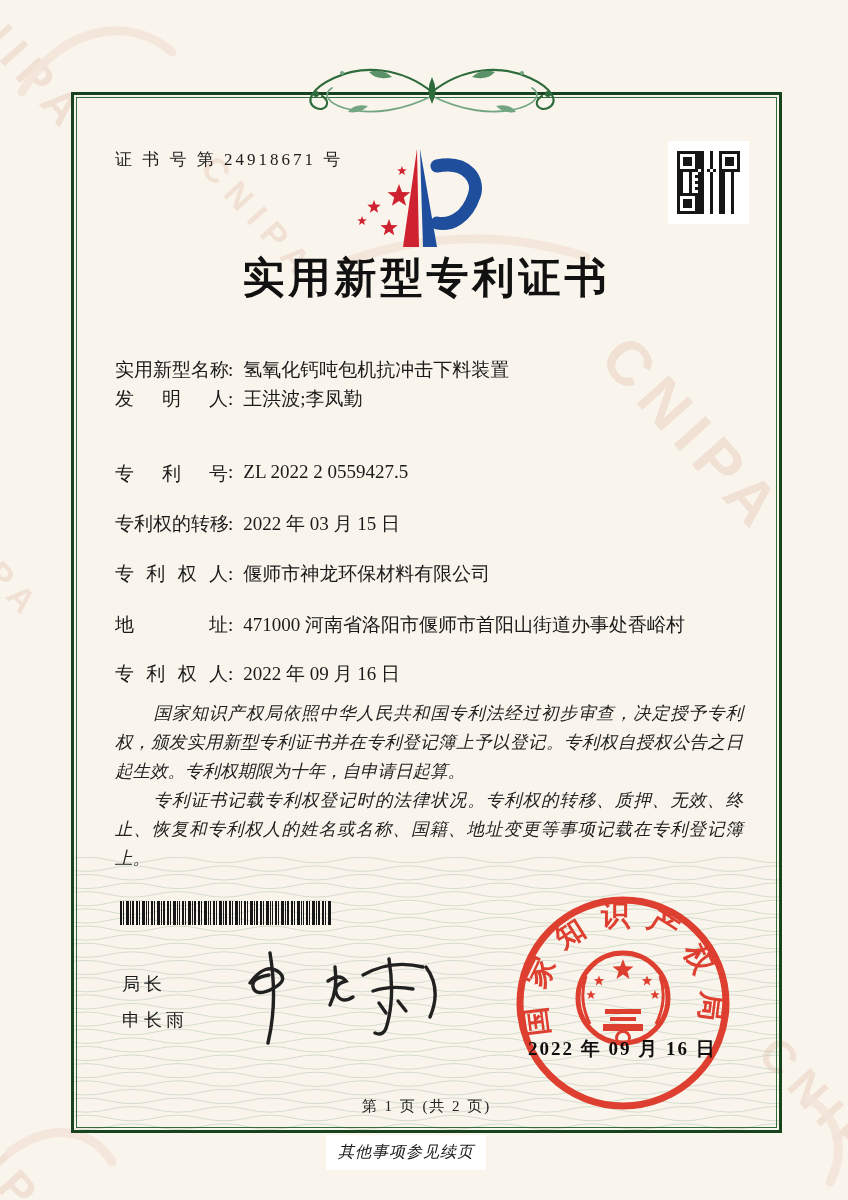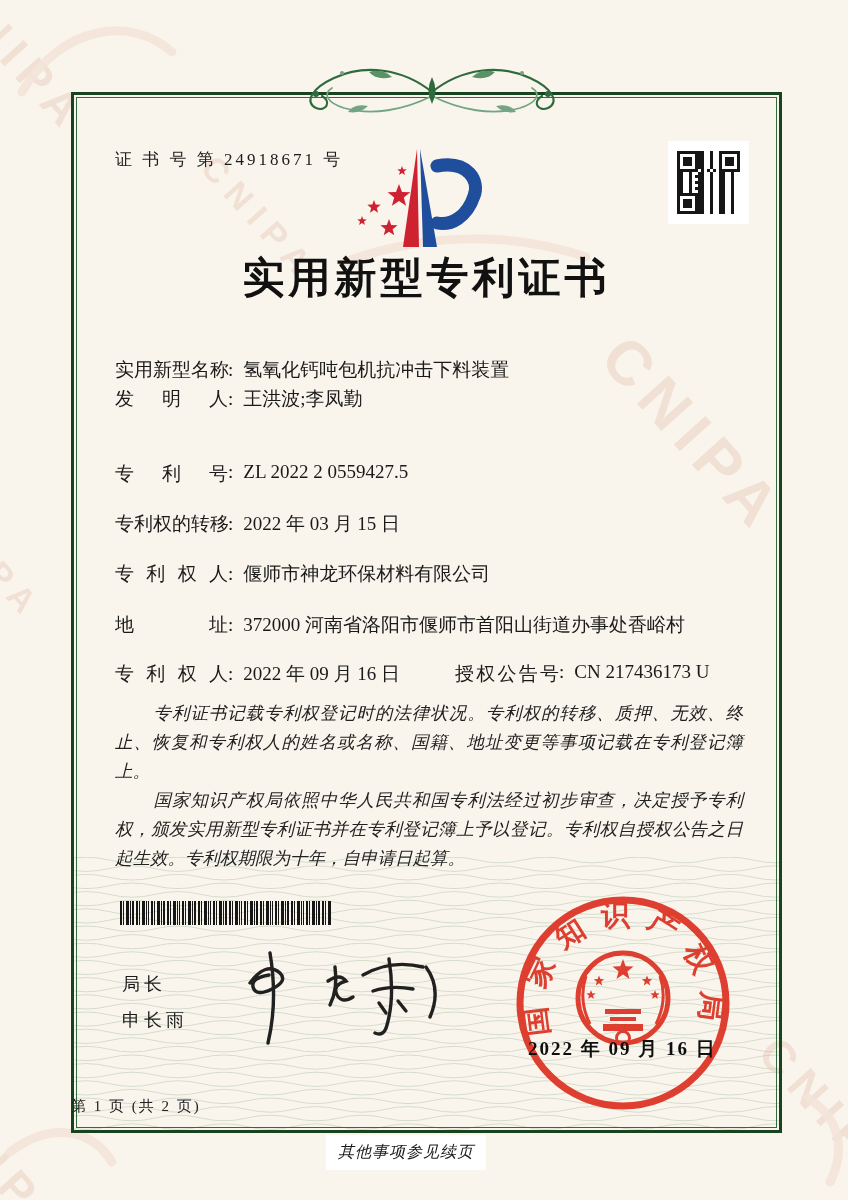--- a/index.html
+++ b/index.html
@@ -35,21 +35,21 @@
   .paras p{margin:0;text-indent:2.2em;}
   
   .barcode{position:absolute;left:120px;top:901px;width:220px;height:24px;font-size:0;}
   .barcode span{display:inline-block;height:100%;background:#161616;vertical-align:top;}
   
   .sig-label{position:absolute;left:122px;font-size:18px;letter-spacing:4px;color:#1a1a1a;
              font-family:"Liberation Sans","DejaVu Sans",sans-serif;}
   
   .seal-date{position:absolute;left:528px;top:1036px;font-size:19px;letter-spacing:2px;
              color:#0e0e0e;font-weight:bold;}
-  .page-info{position:absolute;left:71px;top:1097px;width:711px;
+  .page-info{position:absolute;left:71px;top:1097px;width:711px;text-align:center;
              font-size:15px;letter-spacing:2px;color:#222;}
   .cont-box{position:absolute;left:326px;top:1135px;width:160px;height:35px;background:#ffffff;
             display:flex;align-items:center;justify-content:center;}
   .cont-text{font-size:16px;letter-spacing:1px;color:#1a1a1a;font-style:italic;}
   svg{display:block;}
 </style>
 </head>
 <body>
 
 <div>
@@ -596,32 +596,29 @@
 <div class="frow" style="top:461px">
   <span class="flabel">专利号</span><span class="fcolon">:</span><span>ZL 2022 2 0559427.5</span>
 </div>
 <div class="frow" style="top:511px">
   <span class="flabel">专利权的转移</span><span class="fcolon">:</span><span>2022 年 03 月 15 日</span>
 </div>
 <div class="frow" style="top:561px">
   <span class="flabel">专利权人</span><span class="fcolon">:</span><span>偃师市神龙环保材料有限公司</span>
 </div>
 <div class="frow" style="top:612px">
-  <span class="flabel">地址</span><span class="fcolon">:</span><span>372000 河南省洛阳市偃师市首阳山街道办事处香峪村</span>
+  <span class="flabel">地址</span><span class="fcolon">:</span><span>471000 河南省洛阳市偃师市首阳山街道办事处香峪村</span>
 </div>
 <div class="frow" style="top:661px">
   <span class="flabel">专利权人</span><span class="fcolon">:</span><span>2022 年 09 月 16 日</span>
-  <span class="fgroup2">
-    <span class="flabel2">授权公告号</span><span class="fcolon">:</span><span>CN 217436173 U</span>
-  </span>
 </div>
 
 <div class="paras">
+  <p>国家知识产权局依照中华人民共和国专利法经过初步审查，决定授予专利权，颁发实用新型专利证书并在专利登记簿上予以登记。专利权自授权公告之日起生效。专利权期限为十年，自申请日起算。</p>
   <p>专利证书记载专利权登记时的法律状况。专利权的转移、质押、无效、终止、恢复和专利权人的姓名或名称、国籍、地址变更等事项记载在专利登记簿上。</p>
-  <p>国家知识产权局依照中华人民共和国专利法经过初步审查，决定授予专利权，颁发实用新型专利证书并在专利登记簿上予以登记。专利权自授权公告之日起生效。专利权期限为十年，自申请日起算。</p>
 </div>
 
 <div class="barcode" id="barcode"><span style="width:2px;margin-right:1px"></span><span style="width:1px;margin-right:2px"></span><span style="width:3px;margin-right:1px"></span><span style="width:1px;margin-right:1px"></span><span style="width:2px;margin-right:2px"></span><span style="width:2px;margin-right:1px"></span><span style="width:1px;margin-right:2px"></span><span style="width:3px;margin-right:1px"></span><span style="width:1px;margin-right:1px"></span><span style="width:1px;margin-right:2px"></span><span style="width:2px;margin-right:1px"></span><span style="width:1px;margin-right:2px"></span><span style="width:3px;margin-right:1px"></span><span style="width:1px;margin-right:1px"></span><span style="width:2px;margin-right:2px"></span><span style="width:2px;margin-right:1px"></span><span style="width:1px;margin-right:2px"></span><span style="width:3px;margin-right:1px"></span><span style="width:1px;margin-right:1px"></span><span style="width:1px;margin-right:2px"></span><span style="width:2px;margin-right:1px"></span><span style="width:1px;margin-right:2px"></span><span style="width:3px;margin-right:1px"></span><span style="width:1px;margin-right:1px"></span><span style="width:2px;margin-right:2px"></span><span style="width:2px;margin-right:1px"></span><span style="width:1px;margin-right:2px"></span><span style="width:3px;margin-right:1px"></span><span style="width:1px;margin-right:1px"></span><span style="width:1px;margin-right:2px"></span><span style="width:2px;margin-right:1px"></span><span style="width:1px;margin-right:2px"></span><span style="width:3px;margin-right:1px"></span><span style="width:1px;margin-right:1px"></span><span style="width:2px;margin-right:2px"></span><span style="width:2px;margin-right:1px"></span><span style="width:1px;margin-right:2px"></span><span style="width:3px;margin-right:1px"></span><span style="width:1px;margin-right:1px"></span><span style="width:1px;margin-right:2px"></span><span style="width:2px;margin-right:1px"></span><span style="width:1px;margin-right:2px"></span><span style="width:3px;margin-right:1px"></span><span style="width:1px;margin-right:1px"></span><span style="width:2px;margin-right:2px"></span><span style="width:2px;margin-right:1px"></span><span style="width:1px;margin-right:2px"></span><span style="width:3px;margin-right:1px"></span><span style="width:1px;margin-right:1px"></span><span style="width:1px;margin-right:2px"></span><span style="width:2px;margin-right:1px"></span><span style="width:1px;margin-right:2px"></span><span style="width:3px;margin-right:1px"></span><span style="width:1px;margin-right:1px"></span><span style="width:2px;margin-right:2px"></span><span style="width:2px;margin-right:1px"></span><span style="width:1px;margin-right:2px"></span><span style="width:3px;margin-right:1px"></span><span style="width:1px;margin-right:1px"></span><span style="width:1px;margin-right:2px"></span><span style="width:2px;margin-right:1px"></span><span style="width:1px;margin-right:2px"></span><span style="width:3px;margin-right:1px"></span><span style="width:1px;margin-right:1px"></span><span style="width:2px;margin-right:2px"></span><span style="width:2px;margin-right:1px"></span><span style="width:1px;margin-right:2px"></span><span style="width:3px;margin-right:1px"></span></div>
 
 <span class="sig-label" style="top:972px">局长</span>
 <span class="sig-label" style="top:1008px">申长雨</span>
 <svg class="abs" style="left:240px;top:945px" width="210" height="105" viewBox="0 0 210 105">
   <g fill="none" stroke="#101010" stroke-width="3.4" stroke-linecap="round" opacity="0.92">
     <path d="M10 38 q16 -22 30 -10 q8 8 -8 16 q-16 8 -19 -2 q-2 -9 16 -12"></path>
     <path d="M30 8 q8 48 -2 90"></path>

